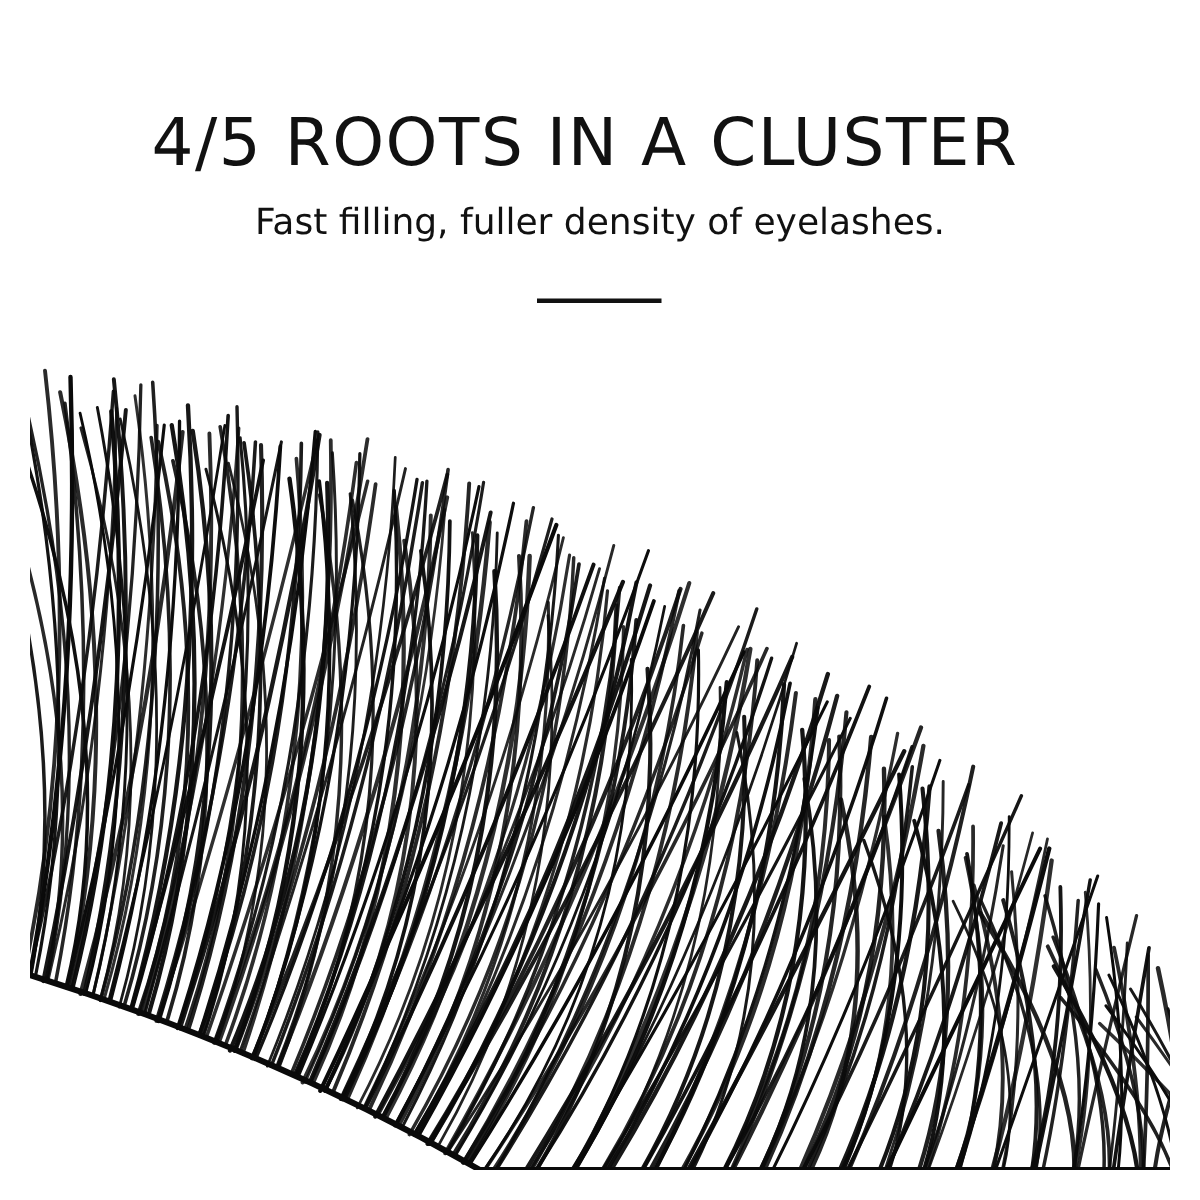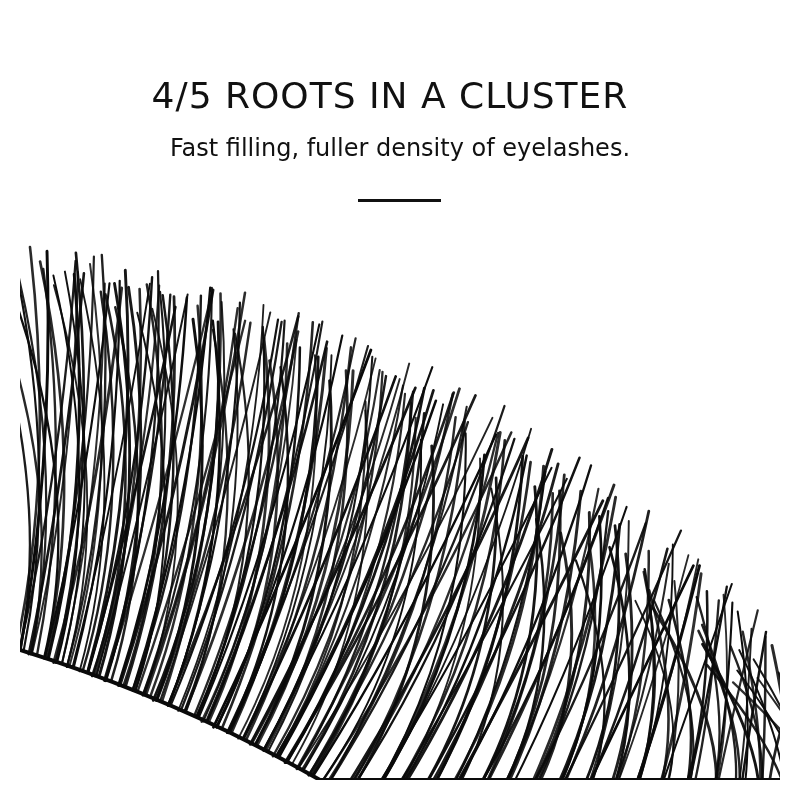--- a/index.html
+++ b/index.html
@@ -1,19 +1,19 @@
 <!DOCTYPE html>
 <html><head>
 <meta charset="utf-8">
 <style>
   html, body { margin: 0; padding: 0; background: #ffffff; }
   body { width: 800px; height: 800px; position: relative; overflow: hidden; font-family: "DejaVu Sans", sans-serif; }
   .headline {
     position: absolute; left: 0; top: 68px; width: 780px; text-align: center;
-    font-family: "DejaVu Sans", sans-serif; font-weight: 400; font-size: 36px;
+    font-family: "DejaVu Sans", sans-serif; font-weight: 400; font-size: 44px;
     letter-spacing: 1px; color: #111111; line-height: 56px;
   }
   .subline {
     position: absolute; left: 0; top: 130px; width: 800px; text-align: center;
     font-family: "DejaVu Sans", sans-serif; font-size: 24px; color: #111111; line-height: 36px;
   }
   .divider {
     position: absolute; left: 358px; top: 199px; width: 83px; height: 3px; background: #111111;
   }
   .lash-art {

